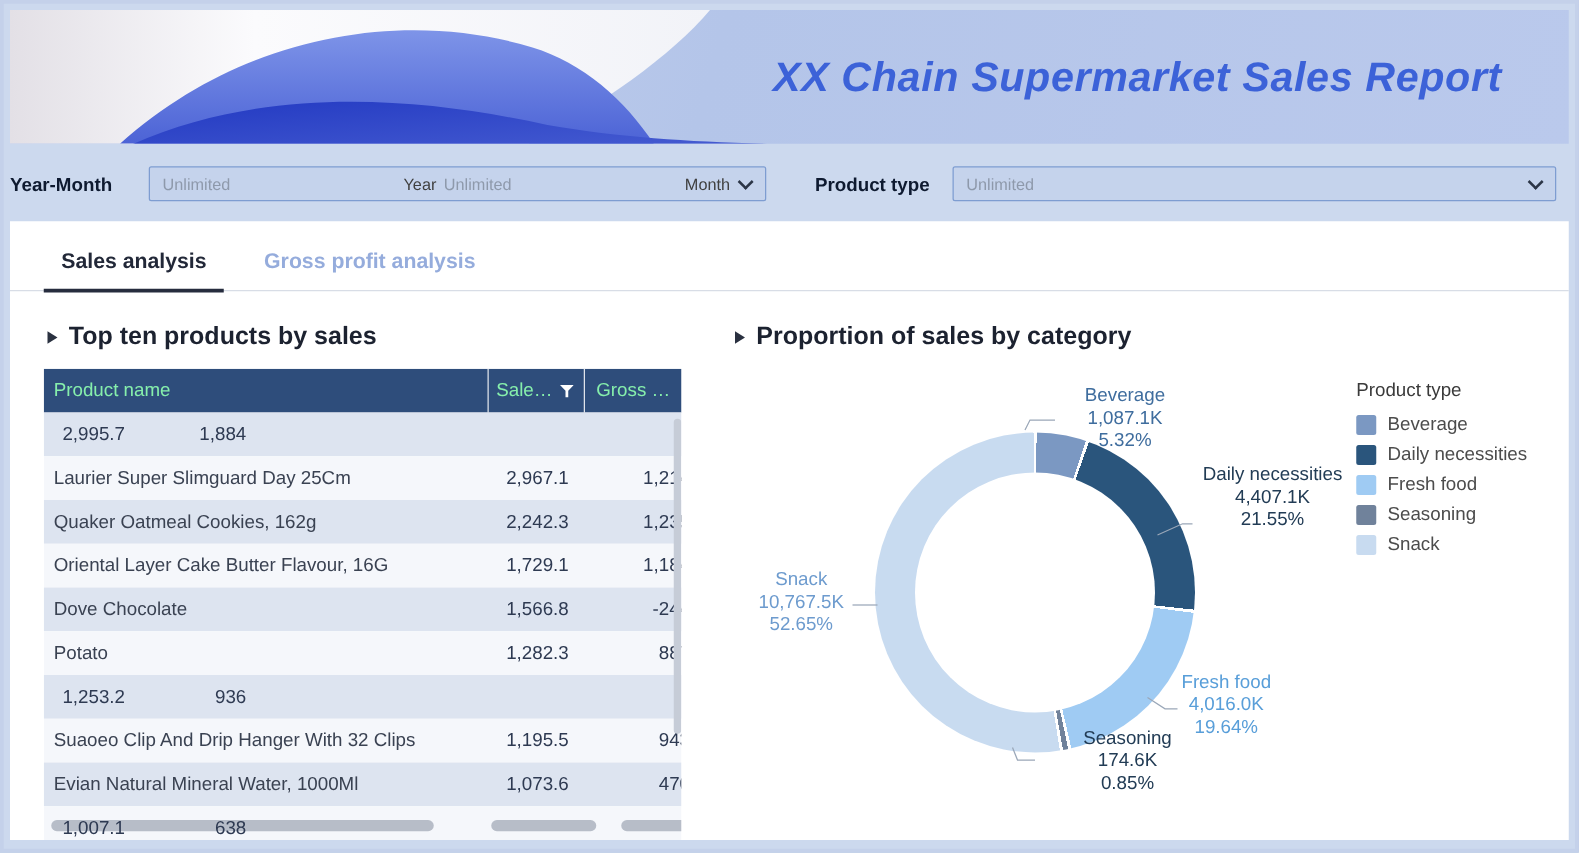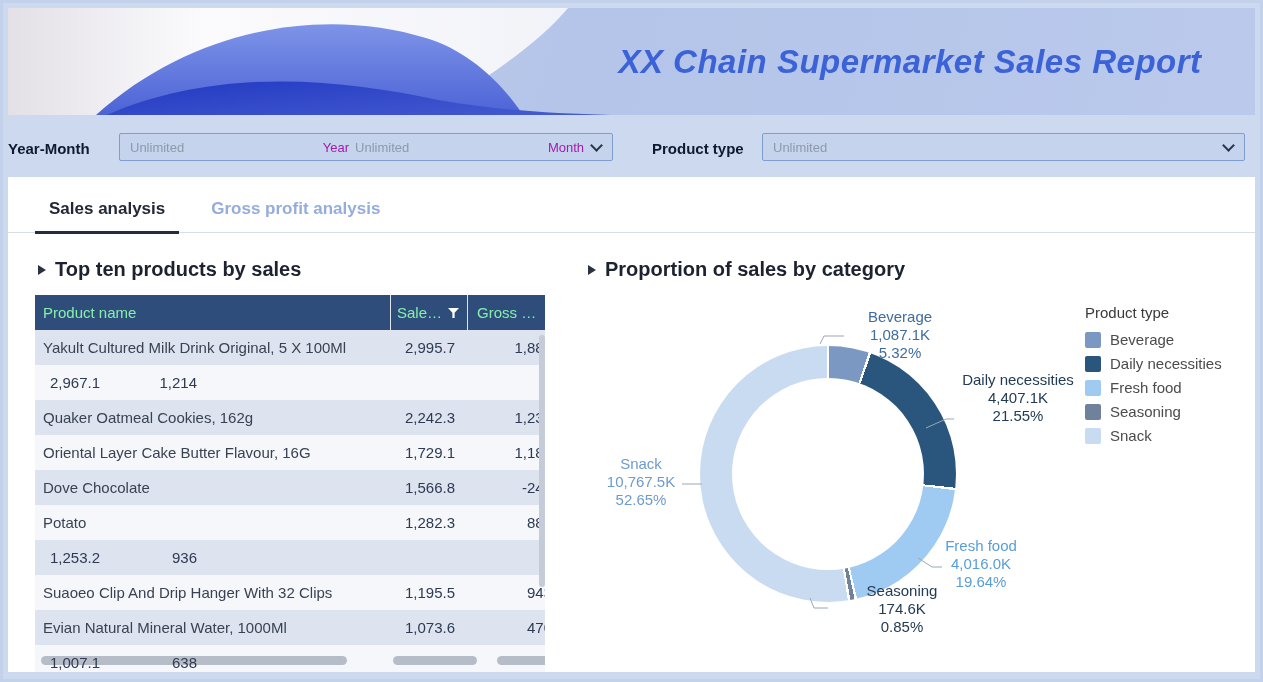--- a/index.html
+++ b/index.html
@@ -16,21 +16,21 @@
   
   .flt-label{position:absolute;font-size:15px;font-weight:bold;color:#0e1a30;top:140px;}
   #ym-label{left:8px;} #pt-label{left:652px;}
   .control{position:absolute;top:133px;height:28px;box-sizing:border-box;
            background:#c5d3ec;border:1px solid #7e9dd1;border-radius:2px;
            display:flex;align-items:center;padding:0 10px;font-size:13px;gap:6px;}
   #ym-control{left:119px;width:494px;}
   #pt-control{left:762px;width:483px;}
   .ph{color:#8e99ab;}
   .grow{flex:1;}
-  .inline-lbl{color:#a21caf;}
+  .inline-lbl{color:#404040;}
   .chev{width:7px;height:7px;border-right:2px solid #2b3547;border-bottom:2px solid #2b3547;
         transform:rotate(45deg);margin:-4px 1px 0 2px;flex:none;}
   
   .panel{position:absolute;left:8px;top:177px;width:1247px;height:495px;background:#ffffff;}
   .tabs{position:absolute;left:0;top:0;width:100%;height:56px;box-sizing:border-box;
         border-bottom:1px solid #d8dde6;display:flex;align-items:flex-end;padding-left:27px;}
   .tab{font-size:17px;font-weight:bold;padding:0 14px 13px;position:relative;cursor:pointer;}
   .tab.active{color:#222838;}
   .tab.active::after{content:"";position:absolute;left:0;right:0;bottom:-2px;height:3px;background:#262c3e;}
   .tab.inactive{color:#95acdc;margin-left:18px;}
@@ -142,25 +142,25 @@
           <div class="th-sales">
             <span>Sale…</span>
             <svg width="11" height="10" viewBox="0 0 10 9">
               <path d="M0,0 L10,0 L6,4.2 L6,9 L4,9 L4,4.2 Z" fill="#ffffff"></path>
             </svg>
           </div>
           <div class="th-gross">Gross …</div>
         </div>
         <div id="t-body">
             <div class="t-row">
-              <span class="td-name">Yakult Cultured Milk Drink Original, 5 X 100Ml</span>
               <span class="td-sales">2,995.7</span>
               <span class="td-gross">1,884</span>
             </div>
             <div class="t-row">
+              <span class="td-name">Laurier Super Slimguard Day 25Cm</span>
               <span class="td-sales">2,967.1</span>
               <span class="td-gross">1,214</span>
             </div>
             <div class="t-row">
               <span class="td-name">Quaker Oatmeal Cookies, 162g</span>
               <span class="td-sales">2,242.3</span>
               <span class="td-gross">1,235</span>
             </div>
             <div class="t-row">
               <span class="td-name">Oriental Layer Cake Butter Flavour, 16G</span>

